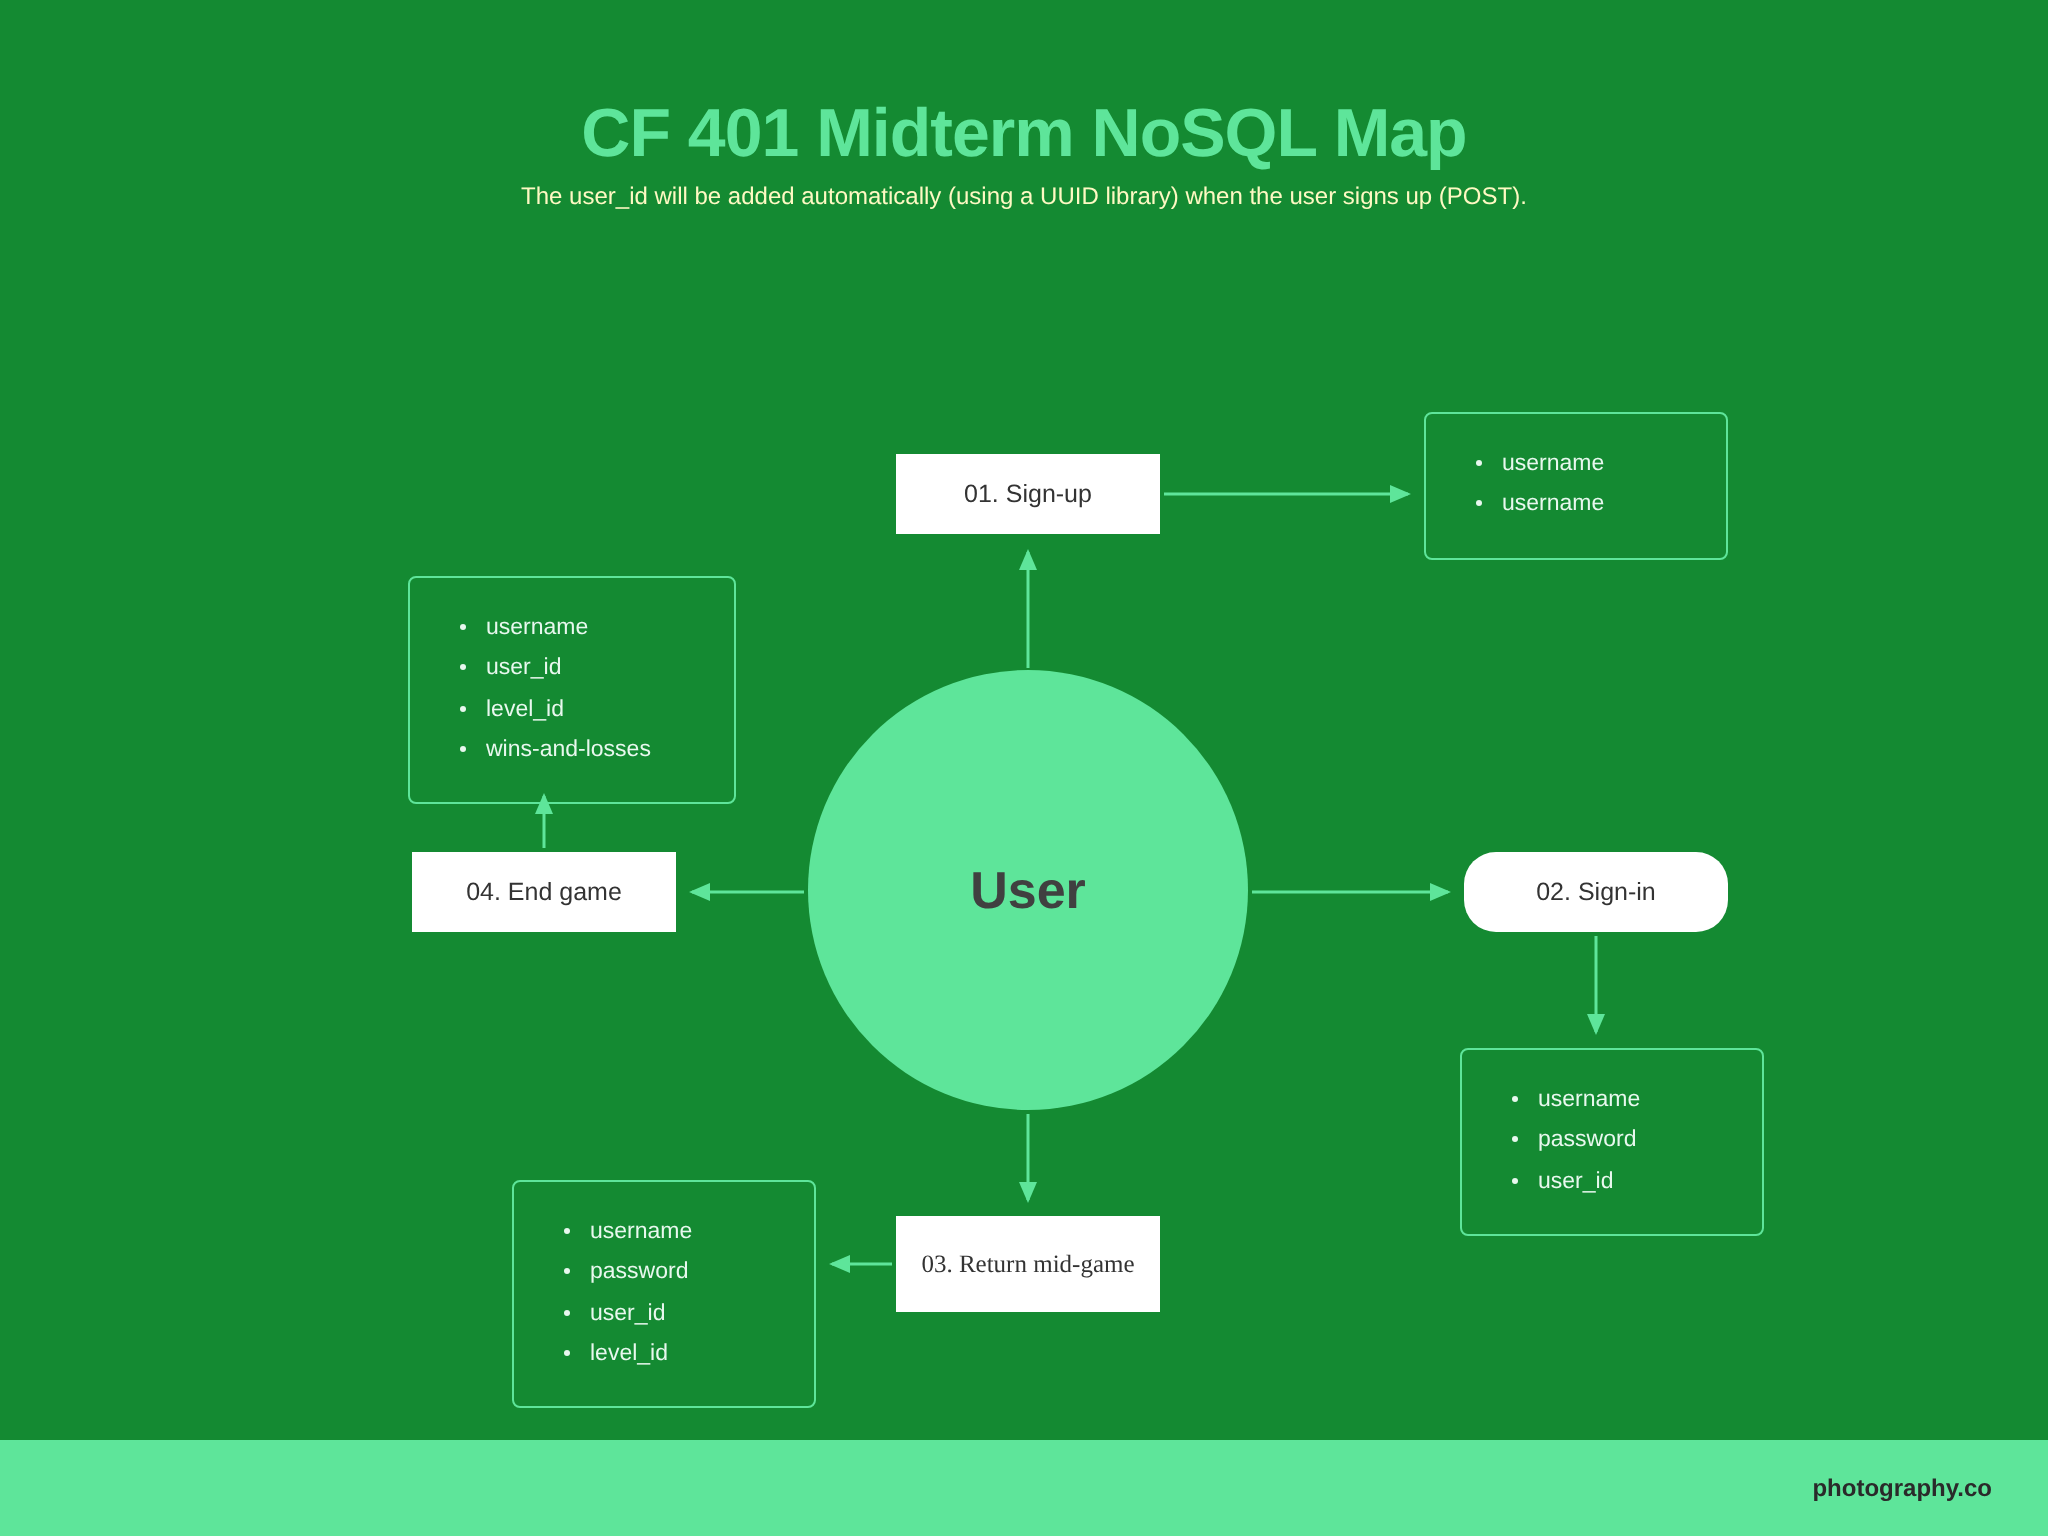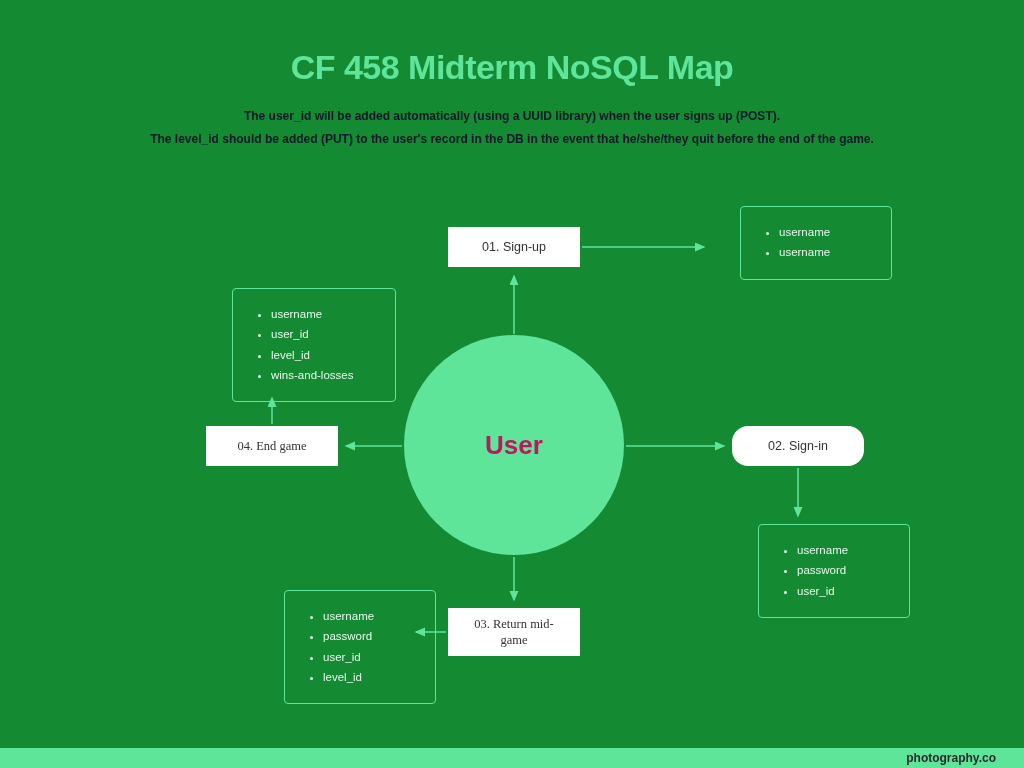--- a/index.html
+++ b/index.html
@@ -14,109 +14,106 @@
   .title {
     text-align: center;
     color: #5ee59a;
     font-size: 34px;
     font-weight: 800;
     padding-top: 48px;
     letter-spacing: -0.5px;
   }
   .subtitle {
     text-align: center;
-    color: #0f172a;
+    color: #fef9c3;
     font-size: 12px;
-    margin-top: 18px;
     line-height: 1.9;
-    font-weight: 700;
+    font-weight: 400;
   }
   .subtitle p { margin: 0; }
   .canvas {
     position: absolute;
     left: 0; top: 0;
     width: 1024px; height: 768px;
     pointer-events: none;
   }
   .circle {
     position: absolute;
     width: 220px; height: 220px;
     border-radius: 50%;
     background: #5ee59a;
     left: 404px; top: 335px;
     display: flex;
     align-items: center;
     justify-content: center;
   }
   .circle-label {
-    color: #be185d;
+    color: #404040;
     font-size: 26px;
     font-weight: 800;
   }
   .step-box {
     position: absolute;
     background: #fff;
     color: #333;
     font-size: 12.5px;
     display: flex;
     align-items: center;
     justify-content: center;
     text-align: center;
-    padding: 6px 16px;
+    padding: 6px 2px;
     line-height: 1.3;
   }
   .attr-box {
     position: absolute;
     border: 1.5px solid #5ee59a;
     border-radius: 4px;
     color: #e8f8ee;
     font-size: 11.5px;
     padding: 14px 18px 14px 28px;
-    margin-left: 28px;
   }
   .attr-box ul { list-style: disc; padding-left: 10px; }
   .attr-box li { margin: 3px 0; line-height: 1.5; }
   .footer {
     position: absolute;
     bottom: 0; left: 0;
     width: 100%;
-    height: 20px;
+    height: 48px;
     background: #5ee59a;
     display: flex;
     align-items: center;
     justify-content: flex-end;
     padding-right: 28px;
     color: #2a2a2a;
     font-size: 12px;
     font-weight: 700;
   }
 </style>
 </head>
 <body>
 
-<h1 class="title">CF 458 Midterm NoSQL Map</h1>
+<h1 class="title">CF 401 Midterm NoSQL Map</h1>
 <div class="subtitle">
   <p>The user_id will be added automatically (using a UUID library) when the user signs up (POST).</p>
-  <p>The level_id should be added (PUT) to the user's record in the DB in the event that he/she/they quit before the end of the game.</p>
 </div>
 
 <div class="circle">
   <span class="circle-label">User</span>
 </div>
 
 <div class="step-box" style="left:448px; top:227px; width:132px; height:40px;">
   <span>01. Sign-up</span>
 </div>
 <div class="step-box" style="left:732px; top:426px; width:132px; height:40px;border-radius:16px;">
   <span>02. Sign-in</span>
 </div>
 <div class="step-box" style="left:448px; top:608px; width:132px; height:48px;font-family:Liberation Serif, serif;">
   <span>03. Return mid-game</span>
 </div>
-<div class="step-box" style="left:206px; top:426px; width:132px; height:40px;font-family:Liberation Serif, serif;">
+<div class="step-box" style="left:206px; top:426px; width:132px; height:40px;">
   <span>04. End game</span>
 </div>
 
 <div class="attr-box" style="left:712px; top:206px; width:152px;">
   <ul>
     <li>username</li>
     <li>username</li>
   </ul>
 </div>
 <div class="attr-box" style="left:730px; top:524px; width:152px;">

